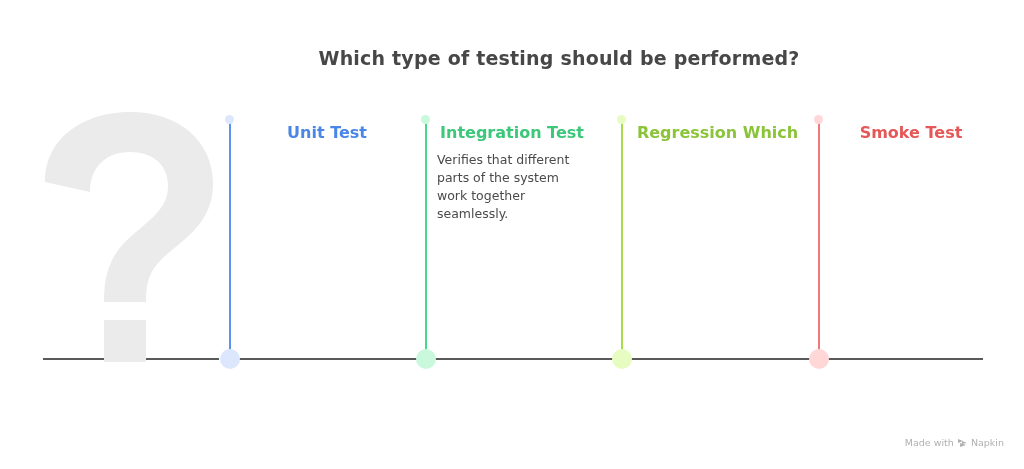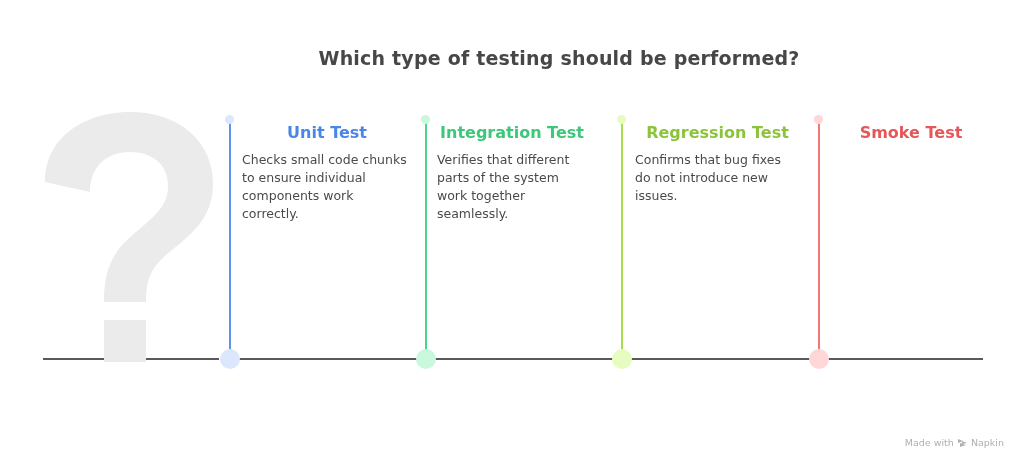--- a/index.html
+++ b/index.html
@@ -105,37 +105,35 @@
 
 <div class="baseline" style="left:43px;width:61px;"></div>
 <div class="baseline" style="left:146px;width:73px;"></div>
 <div class="baseline" style="left:239px;width:744px;"></div>
 
 <div class="vline" style="left:229px;background:#5b93f0;"></div>
 <div class="topdot" style="left:225px;background:#dce7fd;"></div>
 <div class="botdot" style="left:220px;background:#dce7fd;"></div>
 <div class="card" style="left:242px;">
   <div class="card-title" style="color:#4a86e8;">Unit Test</div>
-  <div class="card-desc">Checks small code chunks to ensure individual components work correctly.</div>
 </div>
 
 <div class="vline" style="left:425px;background:#47d88b;"></div>
 <div class="topdot" style="left:421px;background:#c9f8dd;"></div>
 <div class="botdot" style="left:416px;background:#c9f8dd;"></div>
 <div class="card" style="left:437px;width:150px;">
   <div class="card-title" style="color:#3cc77a;">Integration Test</div>
   <div class="card-desc">Verifies that different parts of the system work together seamlessly.</div>
 </div>
 
 <div class="vline" style="left:621px;background:#a8dc4a;"></div>
 <div class="topdot" style="left:617px;background:#e6fcc1;"></div>
 <div class="botdot" style="left:612px;background:#e6fcc1;"></div>
 <div class="card" style="left:635px;width:165px;">
-  <div class="card-title" style="color:#8bc43a;">Regression Test</div>
-  <div class="card-desc">Confirms that bug fixes do not introduce new issues.</div>
+  <div class="card-title" style="color:#8bc43a;">Regression Which</div>
 </div>
 
 <div class="vline" style="left:818px;background:#f07878;"></div>
 <div class="topdot" style="left:814px;background:#ffd7d7;"></div>
 <div class="botdot" style="left:809px;background:#ffd7d7;"></div>
 <div class="card" style="left:831px;width:160px;">
   <div class="card-title" style="color:#e65757;">Smoke Test</div>
 </div>
 
 <div class="footer">

